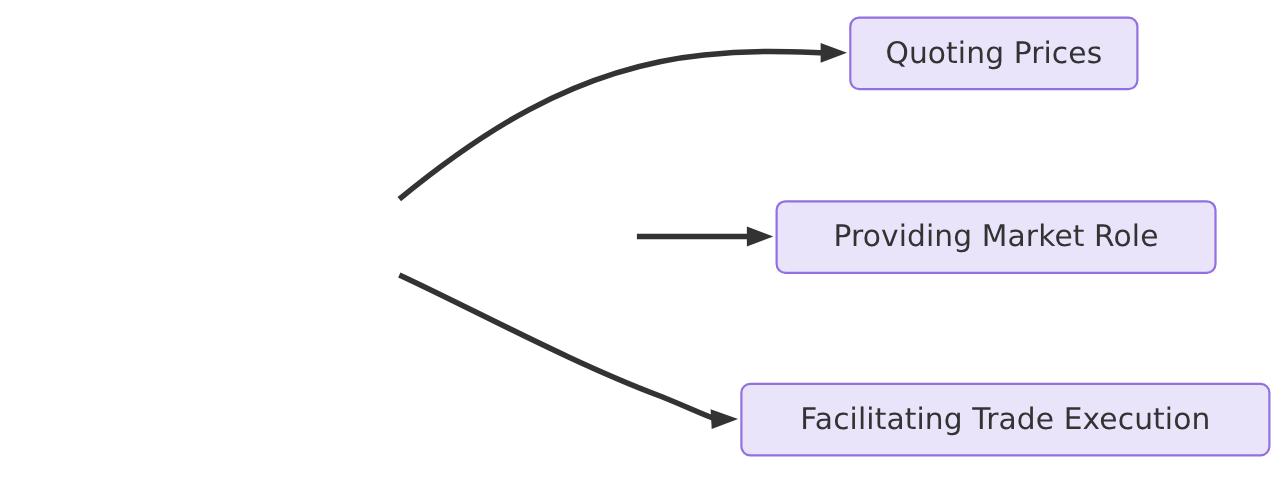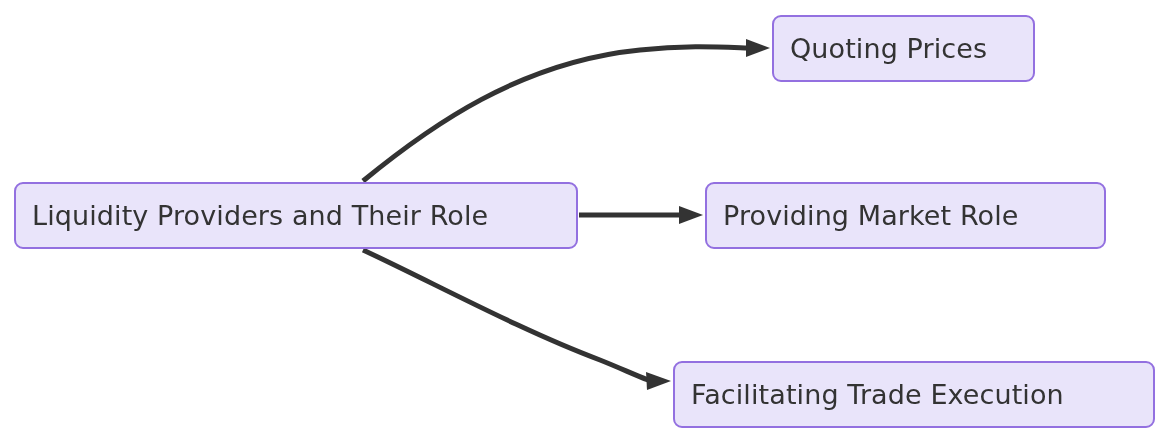--- a/index.html
+++ b/index.html
@@ -38,21 +38,21 @@
     stroke: none;
   }
   .node {
     position: absolute;
     box-sizing: border-box;
     background: #e9e4fa;
     border: 2px solid #9370e0;
     border-radius: 9px;
     display: flex;
     align-items: center;
-    justify-content: flex-start;
+    justify-content: center;
     padding: 0 16px;
     z-index: 2;
   }
   .node-label {
     font-size: 27px;
     line-height: 1;
     color: #333333;
     white-space: nowrap;
     letter-spacing: 0.1px;
   }
@@ -72,21 +72,20 @@
     left: 705px;
     top: 182px;
     width: 401px;
     height: 67px;
   }
   #node-execution {
     left: 673px;
     top: 348px;
     width: 482px;
     height: 67px;
-    margin-top: 13px;
   }
 </style>
 </head>
 <body>
 
 <div id="canvas">
 
   <svg id="edge-layer" viewBox="0 0 1168 436" width="1168" height="436" xmlns="http://www.w3.org/2000/svg">
 
     <g>
@@ -98,23 +97,20 @@
       <path class="edge-path" d="M 579,215 L 682,215"></path>
       <polygon class="arrow-head" points="703,215 679,206 679,224"></polygon>
     </g>
 
     <g>
       <path class="edge-path" d="M 363,250 C 430,281 520,330 600,360 C 620,368 635,375 648,380"></path>
       <polygon class="arrow-head" points="671,381 646,372 647,390"></polygon>
     </g>
   </svg>
 
-  <div class="node" id="node-root">
-    <span class="node-label">Liquidity Providers and Their Role</span>
-  </div>
 
   <div class="node" id="node-quoting">
     <span class="node-label">Quoting Prices</span>
   </div>
 
   <div class="node" id="node-depth">
     <span class="node-label">Providing Market Role</span>
   </div>
 
   <div class="node" id="node-execution">

